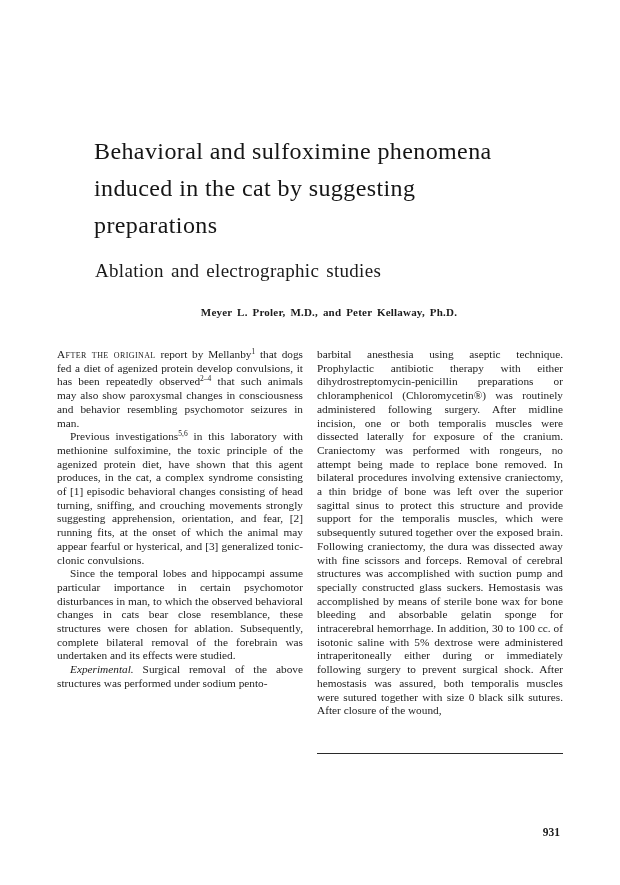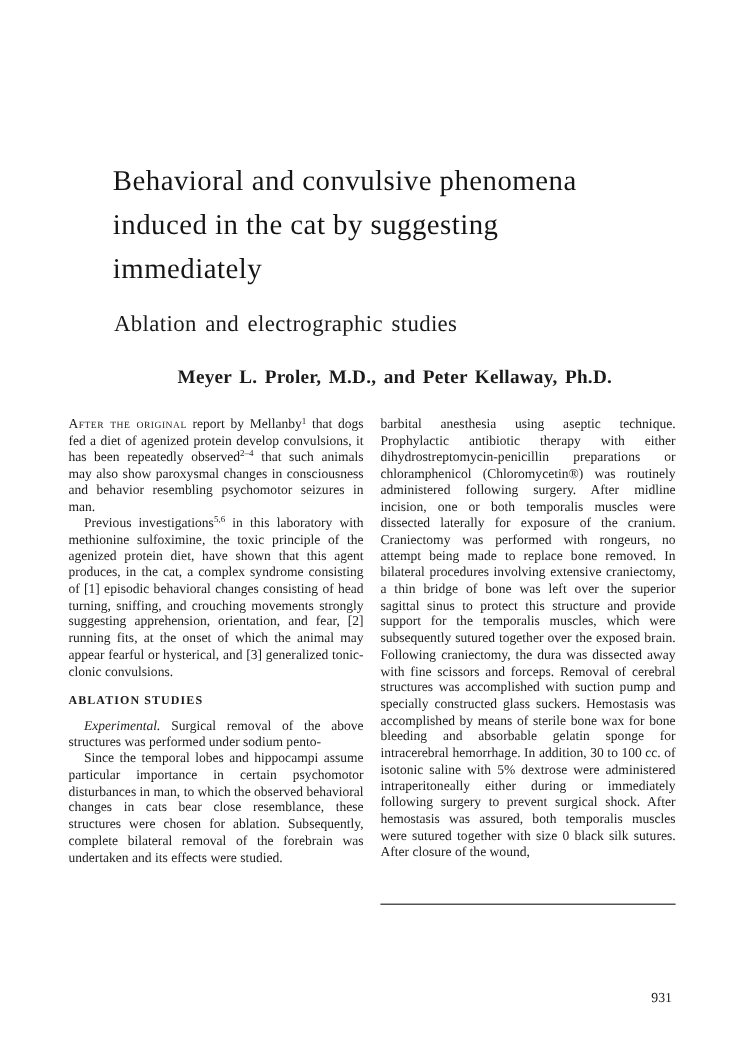--- a/index.html
+++ b/index.html
@@ -37,21 +37,21 @@
     letter-spacing: 0.3px;
     color: #1a1a1a;
     word-spacing: 2px;
   }
   .authors {
     position: absolute;
     left: 95px;
     right: 57px;
     top: 306px;
     text-align: center;
-    font-size: 16px;
+    font-size: 11px;
     font-weight: 700;
     letter-spacing: 0.2px;
     word-spacing: 2px;
     color: #1b1b1b;
   }
   .columns {
     position: absolute;
     left: 57px;
     top: 348px;
     width: 506px;
@@ -109,52 +109,51 @@
     text-align: justify;
     color: #222222;
   }
   .page-number {
     position: absolute;
     left: 508px;
     top: 826px;
     width: 52px;
     text-align: right;
     font-size: 11.5px;
-    font-weight: 400;
+    font-weight: 700;
     color: #1b1b1b;
   }
 </style>
 </head>
 <body>
 
 <div class="page">
 
   <div class="title-block">
-    <div class="title-line">Behavioral and convulsive phenomena</div>
+    <div class="title-line">Behavioral and sulfoximine phenomena</div>
     <div class="title-line">induced in the cat by suggesting</div>
-    <div class="title-line">immediately</div>
+    <div class="title-line">preparations</div>
   </div>
 
   <div class="subtitle">Ablation and electrographic studies</div>
 
   <div class="authors">Meyer L. Proler, M.D., and Peter Kellaway, Ph.D.</div>
 
   <div class="columns">
 
     <div class="col">
       <p><span class="lead-caps">After the original</span><span> report by Mellanby</span><span class="sup">1</span><span> that dogs fed a diet of agenized protein develop convulsions, it has been repeatedly observed</span><span class="sup">2–4</span><span> that such animals may also show paroxysmal changes in consciousness and behavior resembling psychomotor seizures in man.</span></p>
 
       <p class="indent"><span>Previous investigations</span><span class="sup">5,6</span><span> in this laboratory with methionine sulfoximine, the toxic principle of the agenized protein diet, have shown that this agent produces, in the cat, a complex syndrome consisting of [1] episodic behavioral changes consisting of head turning, sniffing, and crouching movements strongly suggesting apprehension, orientation, and fear, [2] running fits, at the onset of which the animal may appear fearful or hysterical, and [3] generalized tonic-clonic convulsions.</span></p>
 
 
-      <p class="section-heading">ABLATION STUDIES</p>
+
+      <p class="indent">Since the temporal lobes and hippocampi assume particular importance in certain psychomotor disturbances in man, to which the observed behavioral changes in cats bear close resemblance, these structures were chosen for ablation. Subsequently, complete bilateral removal of the forebrain was undertaken and its effects were studied.</p>
 
       <p class="indent"><span class="lead-italic">Experimental.</span><span> Surgical removal of the above structures was performed under sodium pento-</span></p>
-
-      <p class="indent">Since the temporal lobes and hippocampi assume particular importance in certain psychomotor disturbances in man, to which the observed behavioral changes in cats bear close resemblance, these structures were chosen for ablation. Subsequently, complete bilateral removal of the forebrain was undertaken and its effects were studied.</p>
     </div>
 
     <div class="col">
       <p>barbital anesthesia using aseptic technique. Prophylactic antibiotic therapy with either dihydrostreptomycin-penicillin preparations or chloramphenicol (Chloromycetin®) was routinely administered following surgery. After midline incision, one or both temporalis muscles were dissected laterally for exposure of the cranium. Craniectomy was performed with rongeurs, no attempt being made to replace bone removed. In bilateral procedures involving extensive craniectomy, a thin bridge of bone was left over the superior sagittal sinus to protect this structure and provide support for the temporalis muscles, which were subsequently sutured together over the exposed brain. Following craniectomy, the dura was dissected away with fine scissors and forceps. Removal of cerebral structures was accomplished with suction pump and specially constructed glass suckers. Hemostasis was accomplished by means of sterile bone wax for bone bleeding and absorbable gelatin sponge for intracerebral hemorrhage. In addition, 30 to 100 cc. of isotonic saline with 5% dextrose were administered intraperitoneally either during or immediately following surgery to prevent surgical shock. After hemostasis was assured, both temporalis muscles were sutured together with size 0 black silk sutures. After closure of the wound,</p>
     </div>
 
   </div>
 
   <div class="footnote-block">
     <hr class="footnote-rule">

